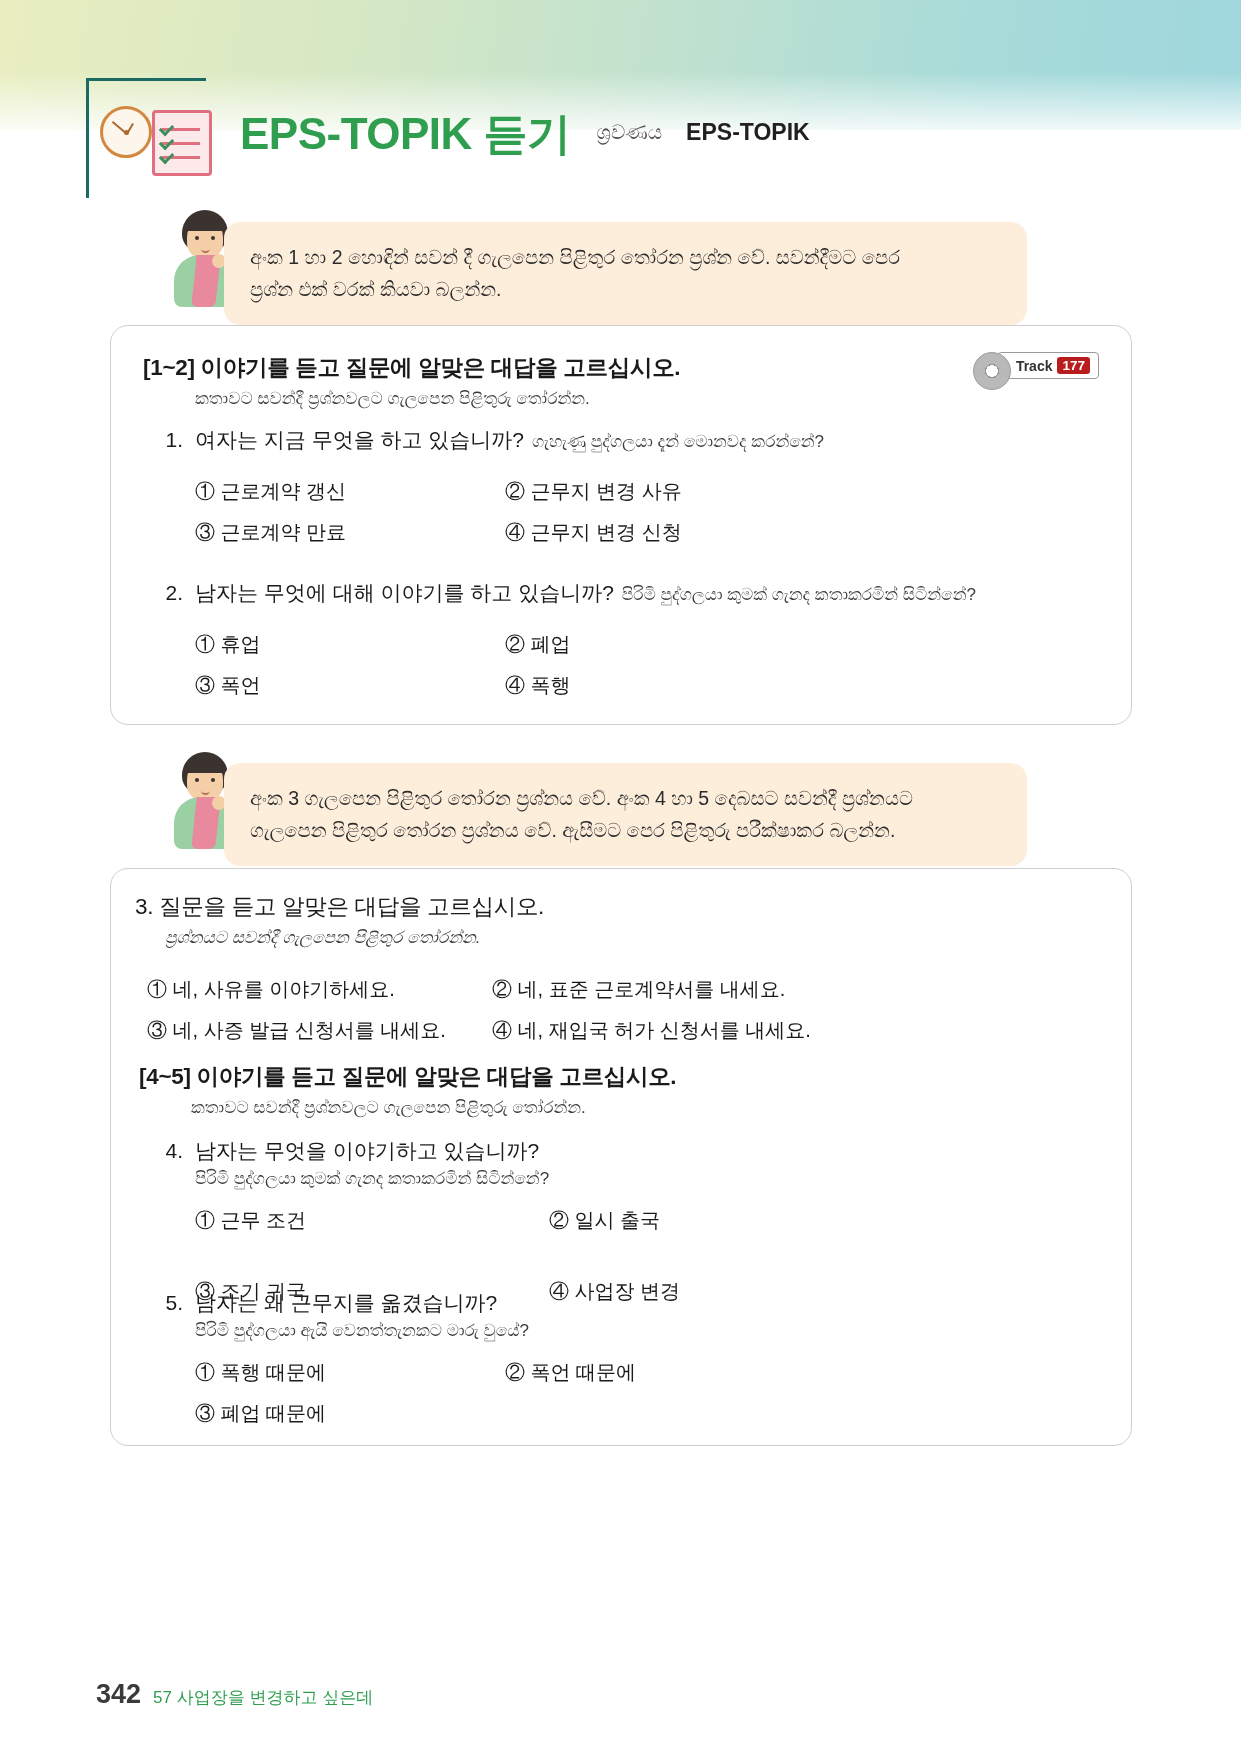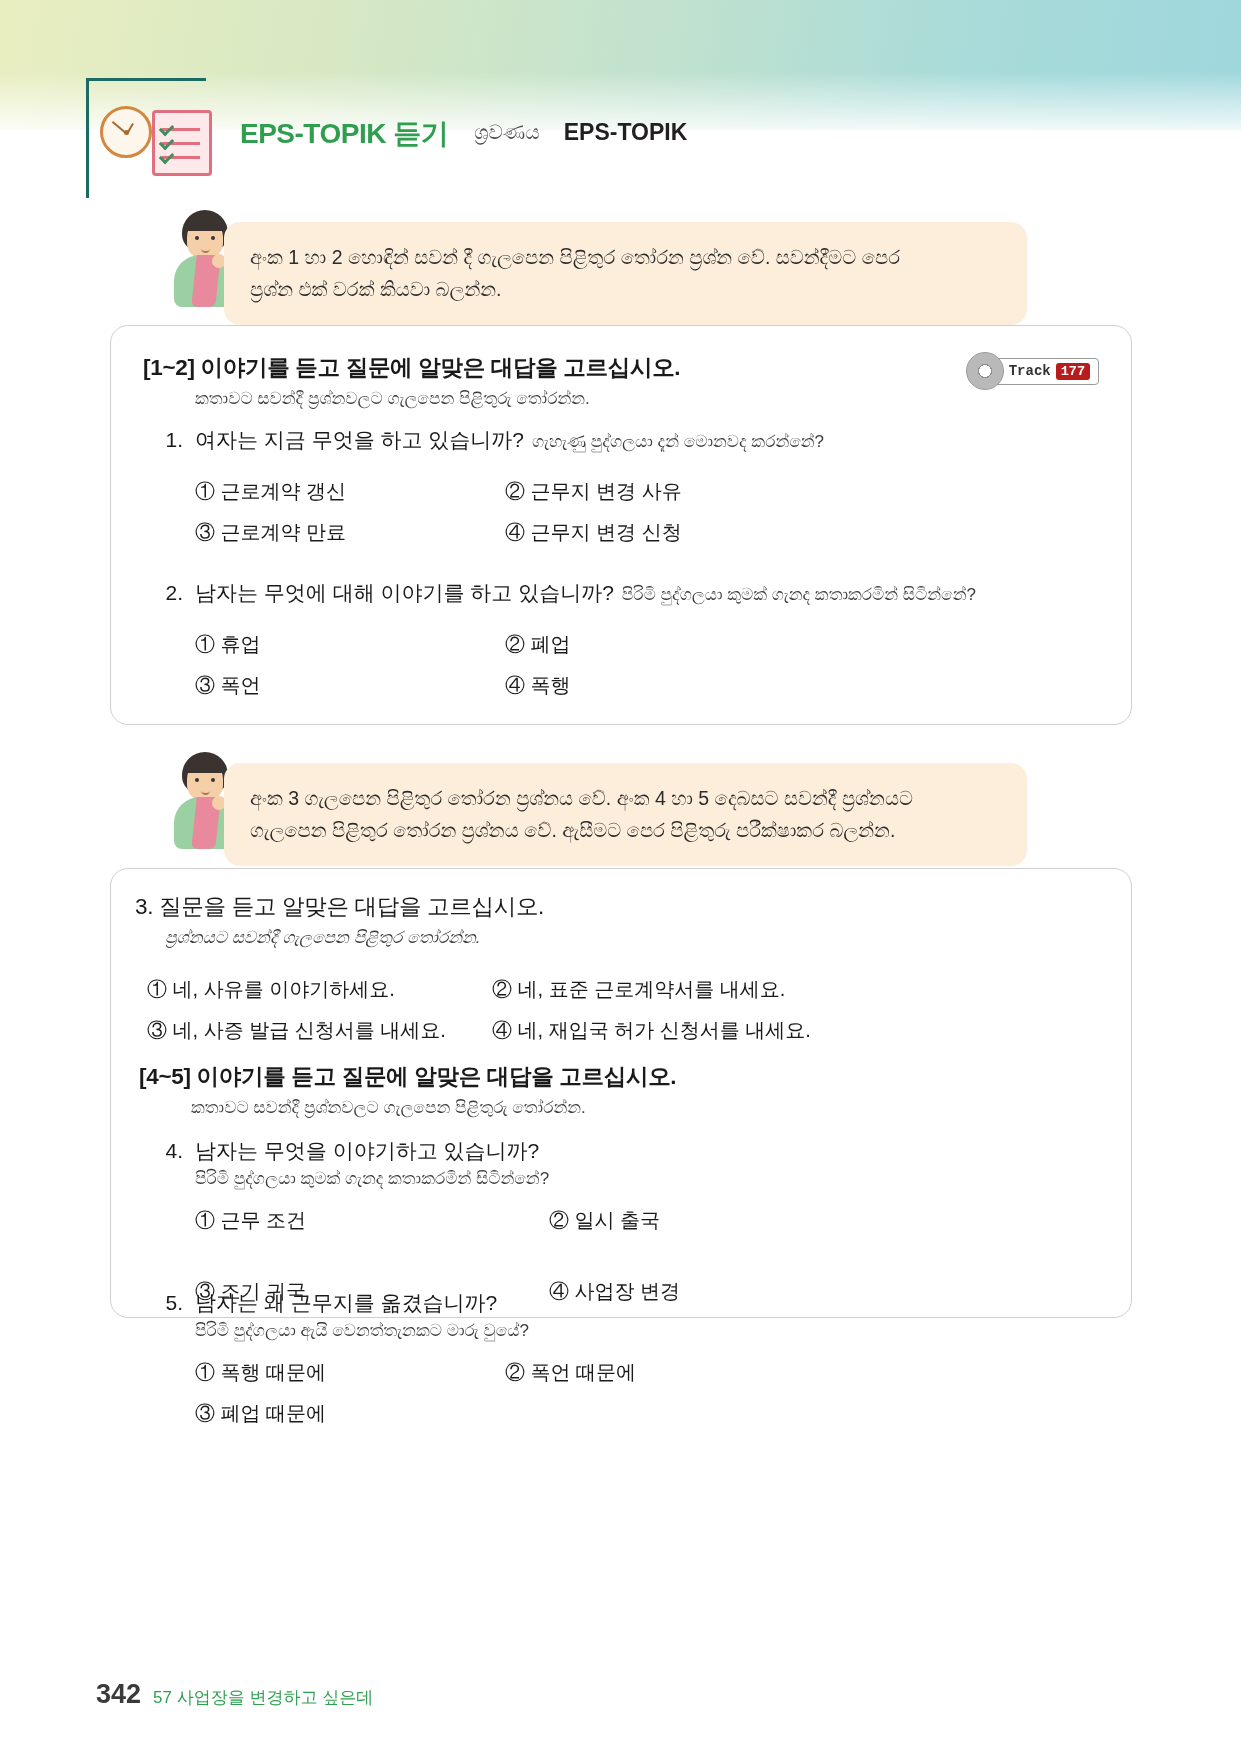--- a/index.html
+++ b/index.html
@@ -112,21 +112,21 @@
     width: 10px; height: 6px;
     border-left: 3px solid #3d8f5e;
     border-bottom: 3px solid #3d8f5e;
     transform: rotate(-45deg);
   }
   .checklist-icon .tick.t1 { top: 14px; }
   .checklist-icon .tick.t2 { top: 28px; }
   .checklist-icon .tick.t3 { top: 42px; }
 
   .title-main {
-    font-size: 28px;
+    font-size: 44px;
     font-weight: bold;
     color: #2f9e4f;
     letter-spacing: -0.5px;
     margin-left: 10px;
   }
   .title-si {
     font-size: 20px;
     color: #4d4d4d;
     margin-left: 12px;
     padding-bottom: 4px;
@@ -254,22 +254,21 @@
     grid-template-columns: 310px 1fr;
     row-gap: 14px;
     font-size: 20px;
     color: #1a1a1a;
   }
 
   
   .track {
     position: absolute;
     display: flex;
-    align-items: center;
-    font-family: Liberation Mono, monospace;
+    align-items: flex-start;
   }
   .track .disc {
     width: 38px; height: 38px;
     border-radius: 50%;
     background: radial-gradient(circle at 50% 50%, #ffffff 0 6px, #8f8f8f 6px 7px, #b9b9b9 7px 100%);
     border: 1px solid #9a9a9a;
     box-sizing: border-box;
     position: relative;
     z-index: 2;
   }
@@ -413,21 +412,21 @@
     <div class="mouth"></div>
   <div class="body"></div>
     <div class="sari"></div>
     <div class="hand"></div>
 </div>
 <div class="callout" style="top:763px;">
   <div>අංක 3 ගැලපෙන පිළිතුර තෝරන ප්‍රශ්නය වේ. අංක 4 හා 5 දෙබසට සවන්දී ප්‍රශ්නයට</div>
   <div>ගැලපෙන පිළිතුර තෝරන ප්‍රශ්නය වේ. ඇසීමට පෙර පිළිතුරු පරීක්ෂාකර බලන්න.</div>
 </div>
 
-<div class="qbox" style="top:868px; height:450px;">
+<div class="qbox" style="top:868px; height:578px;">
 
   <div style="position:absolute; left:24px; top:22px; width:960px;">
     <div class="dir-ko" style="font-weight:normal;">3. 질문을 듣고 알맞은 대답을 고르십시오.</div>
     <div class="dir-si" style="margin-left:30px;font-style:italic;">ප්‍රශ්නයට සවන්දී ගැලපෙන පිළිතුර තෝරන්න.</div>
     <div class="choices" style="margin-top:28px; margin-left:12px; grid-template-columns:345px 1fr;">
       <div>① 네, 사유를 이야기하세요.</div>
       <div>② 네, 표준 근로계약서를 내세요.</div>
       <div>③ 네, 사증 발급 신청서를 내세요.</div>
       <div>④ 네, 재입국 허가 신청서를 내세요.</div>
     </div>

